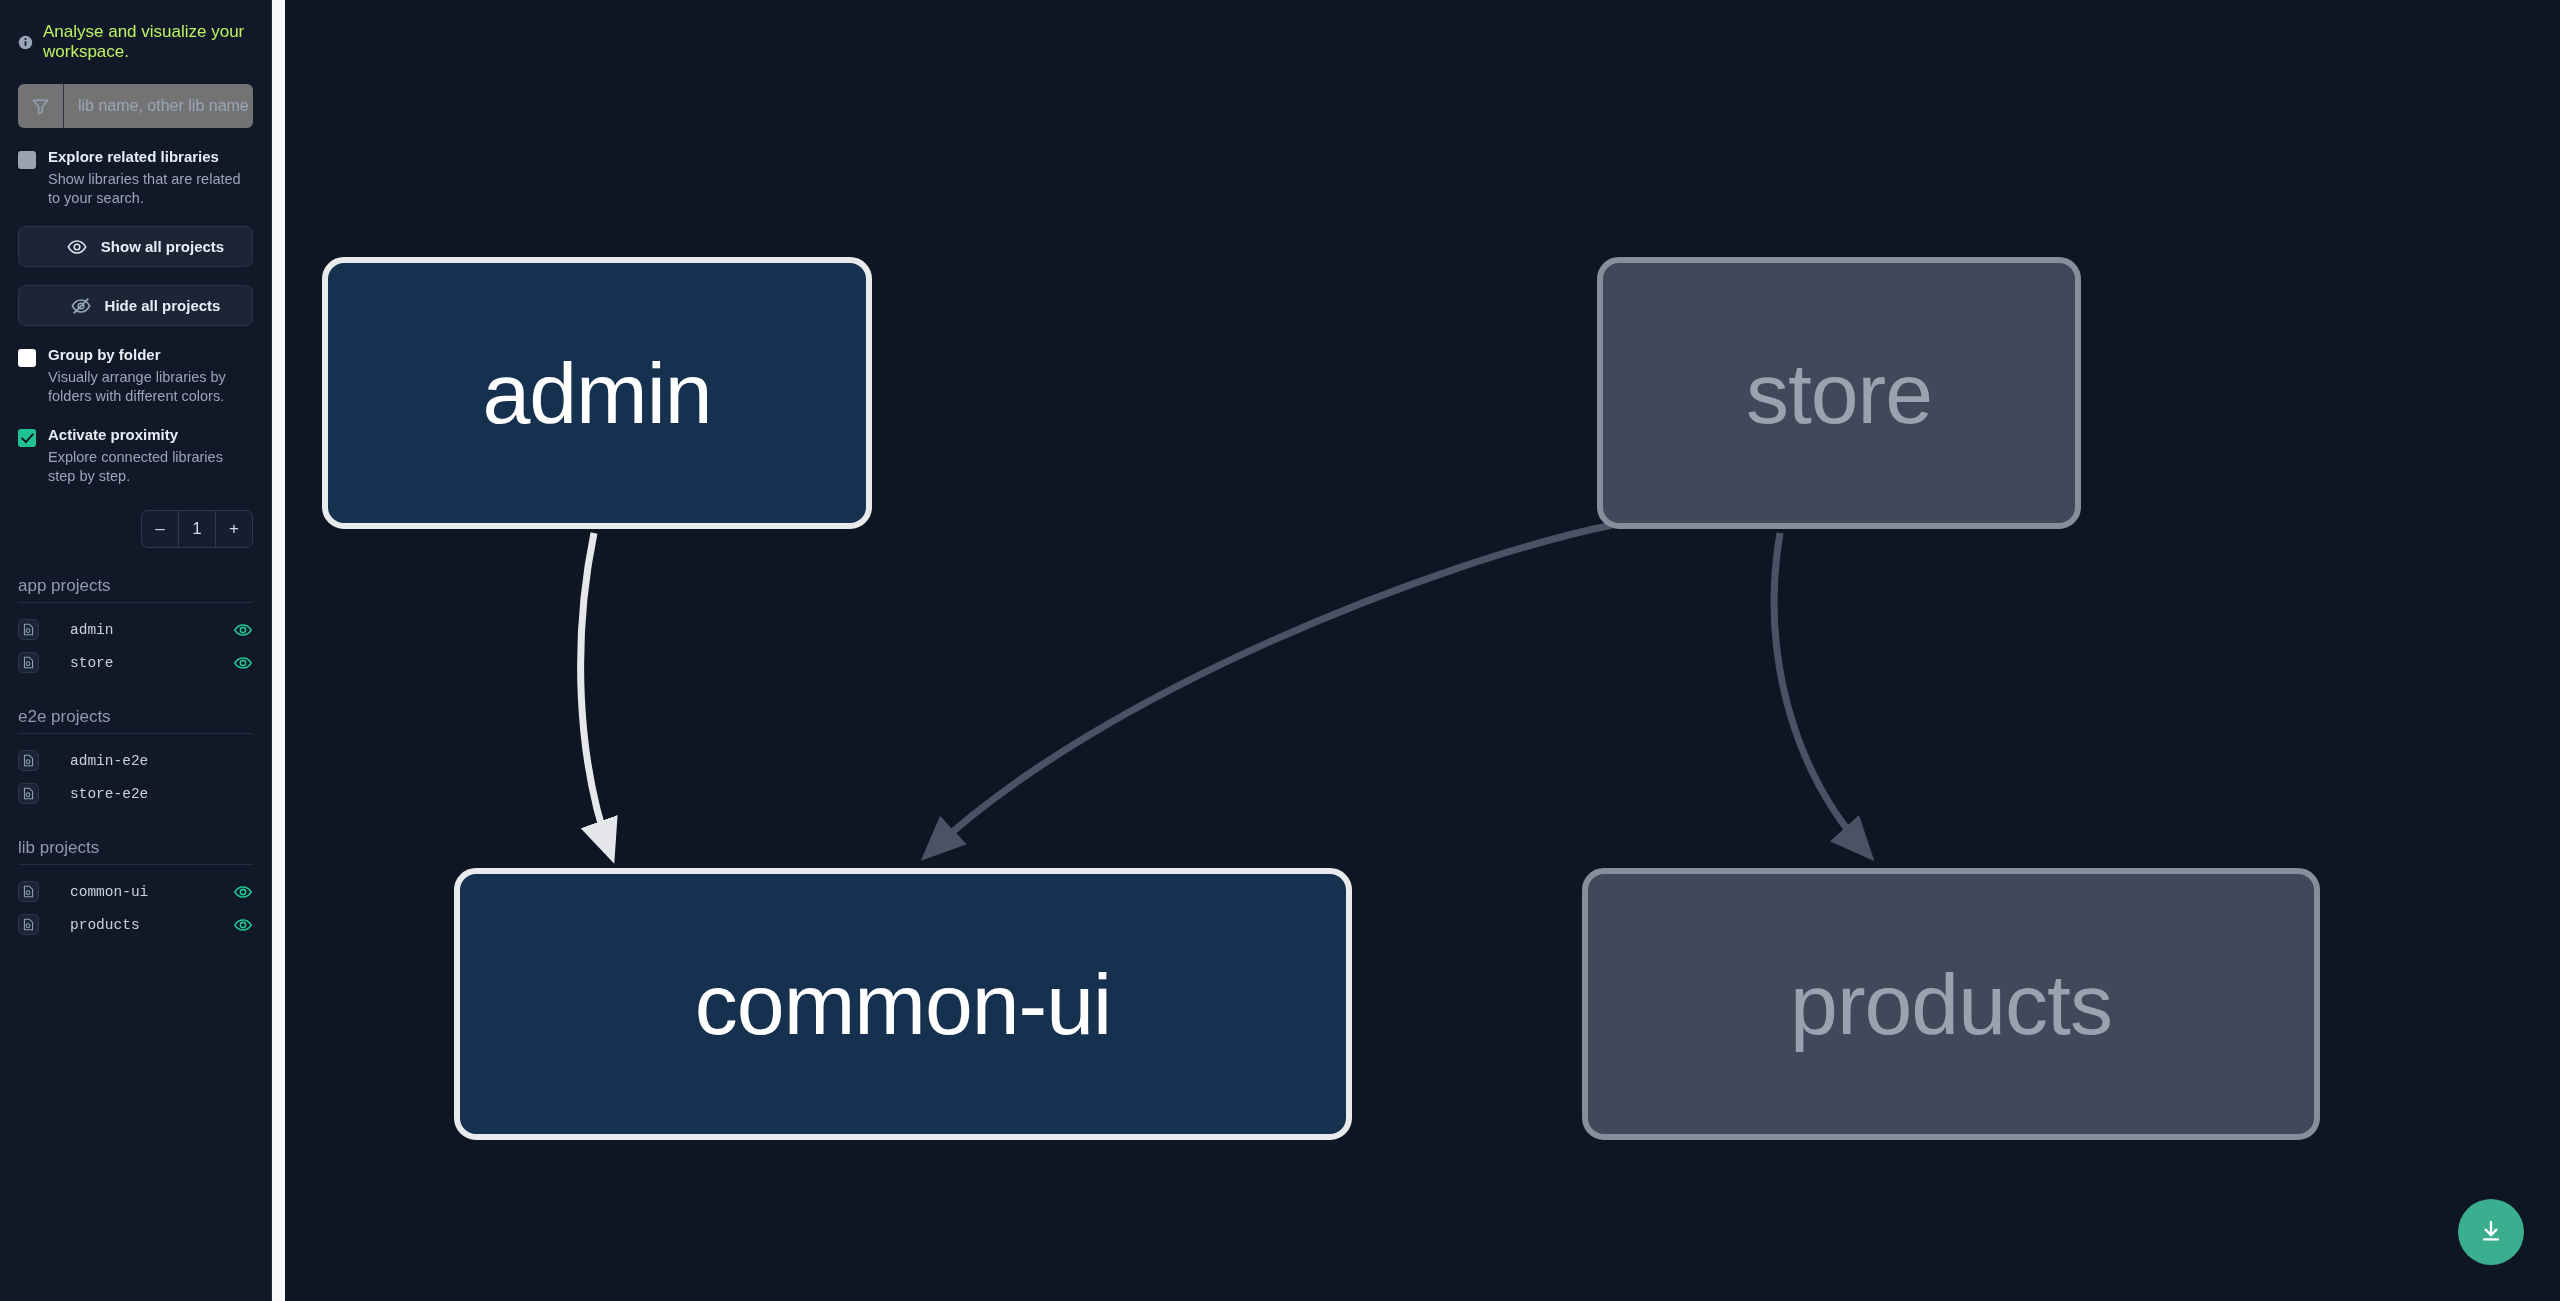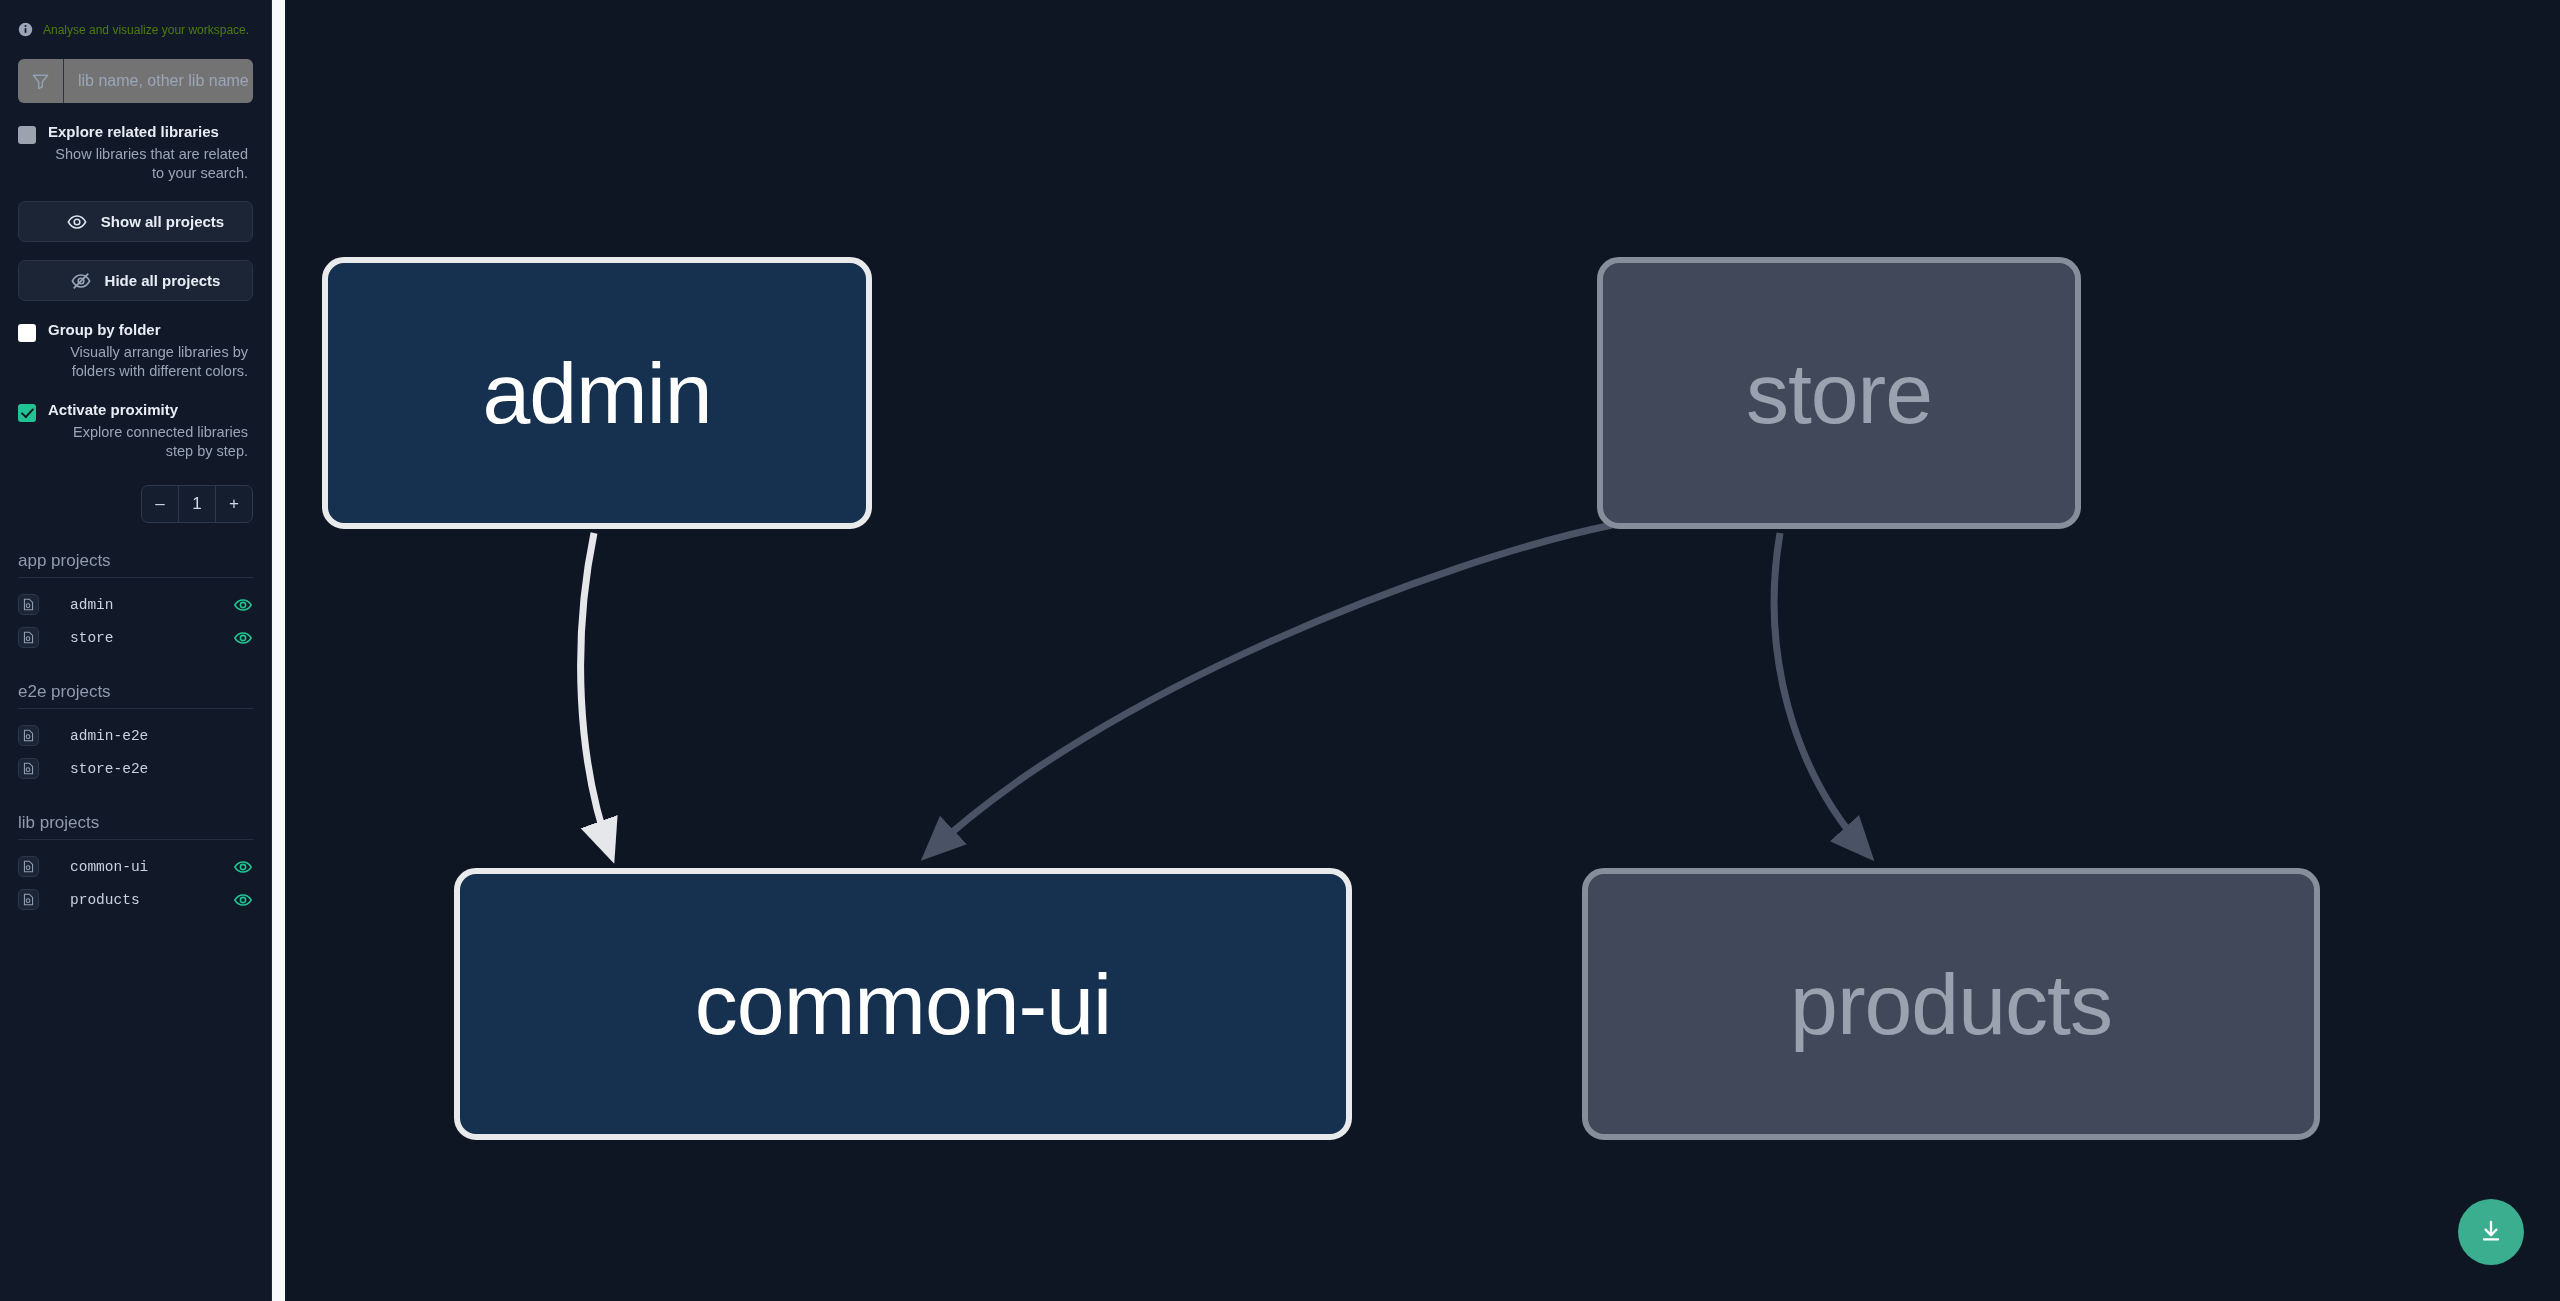--- a/index.html
+++ b/index.html
@@ -45,21 +45,21 @@
     color: #ffffff; font-size: 23px; font-weight: bold;
     margin-left: 20px; letter-spacing: -0.2px;
   }
   .monitor-icon { margin-left: 20px; width: 22px; height: 22px; display:block; }
 
   .tagline {
     display: flex; align-items: center; gap: 10px;
     padding: 22px 16px 0 18px;
   }
   .info-icon { width: 15px; height: 15px; flex: 0 0 15px; display:block; }
-  .tagline-text { color: #4d7c0f; font-size: 12px; }
+  .tagline-text { color: #bef264; font-size: 17px; }
 
   .search-wrap {
     margin: 22px 18px 0 18px;
     height: 44px;
     background: #737373;
     border-radius: 6px;
     display: flex; align-items: center;
     overflow: hidden;
   }
   .search-icon-box {
@@ -88,21 +88,21 @@
   .checkbox.gray { background: #9ca3af; }
   .checkbox.white { background: #ffffff; }
   .checkbox.green { background: #22c392; display:flex; align-items:center; justify-content:center; }
   .checkbox.green::after {
     content: ""; display: block;
     width: 5px; height: 10px;
     border: solid #0f1623; border-width: 0 2.4px 2.4px 0;
     transform: rotate(43deg) translate(-1px,-1px);
   }
   .check-label { color: #e8edf5; font-size: 15px; font-weight: bold; line-height: 1.25; }
-  .check-desc { color: #9aa6b8; font-size: 14.5px; line-height: 1.32; margin-top: 3px; max-width: 200px; text-align: right; }
+  .check-desc { color: #9aa6b8; font-size: 14.5px; line-height: 1.32; margin-top: 3px; max-width: 200px; }
 
   .btn-full {
     margin: 18px 18px 0 18px; height: 41px;
     background: #1b2536; border: 1px solid #2a3purple;
     border: 1px solid #2a3447;
     border-radius: 7px;
     display: flex; align-items: center; gap: 14px;
     padding-left: 20px;
     cursor: pointer;
     justify-content: center;

